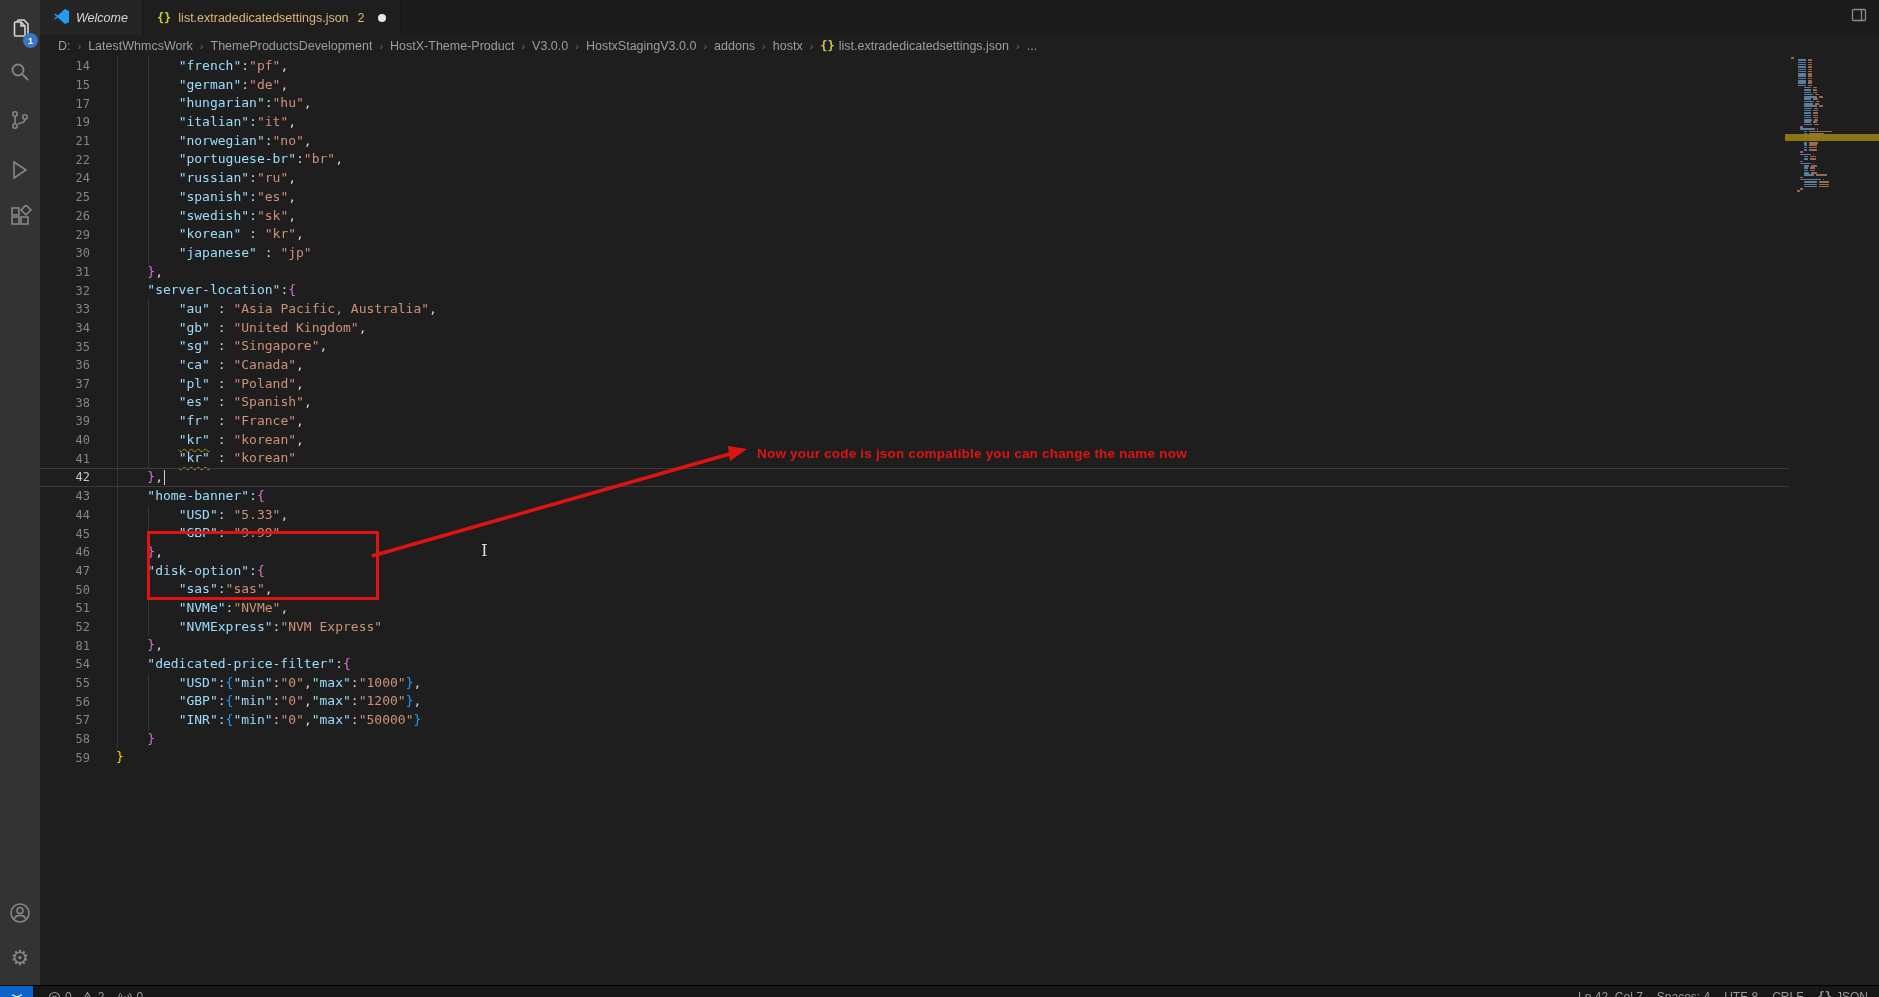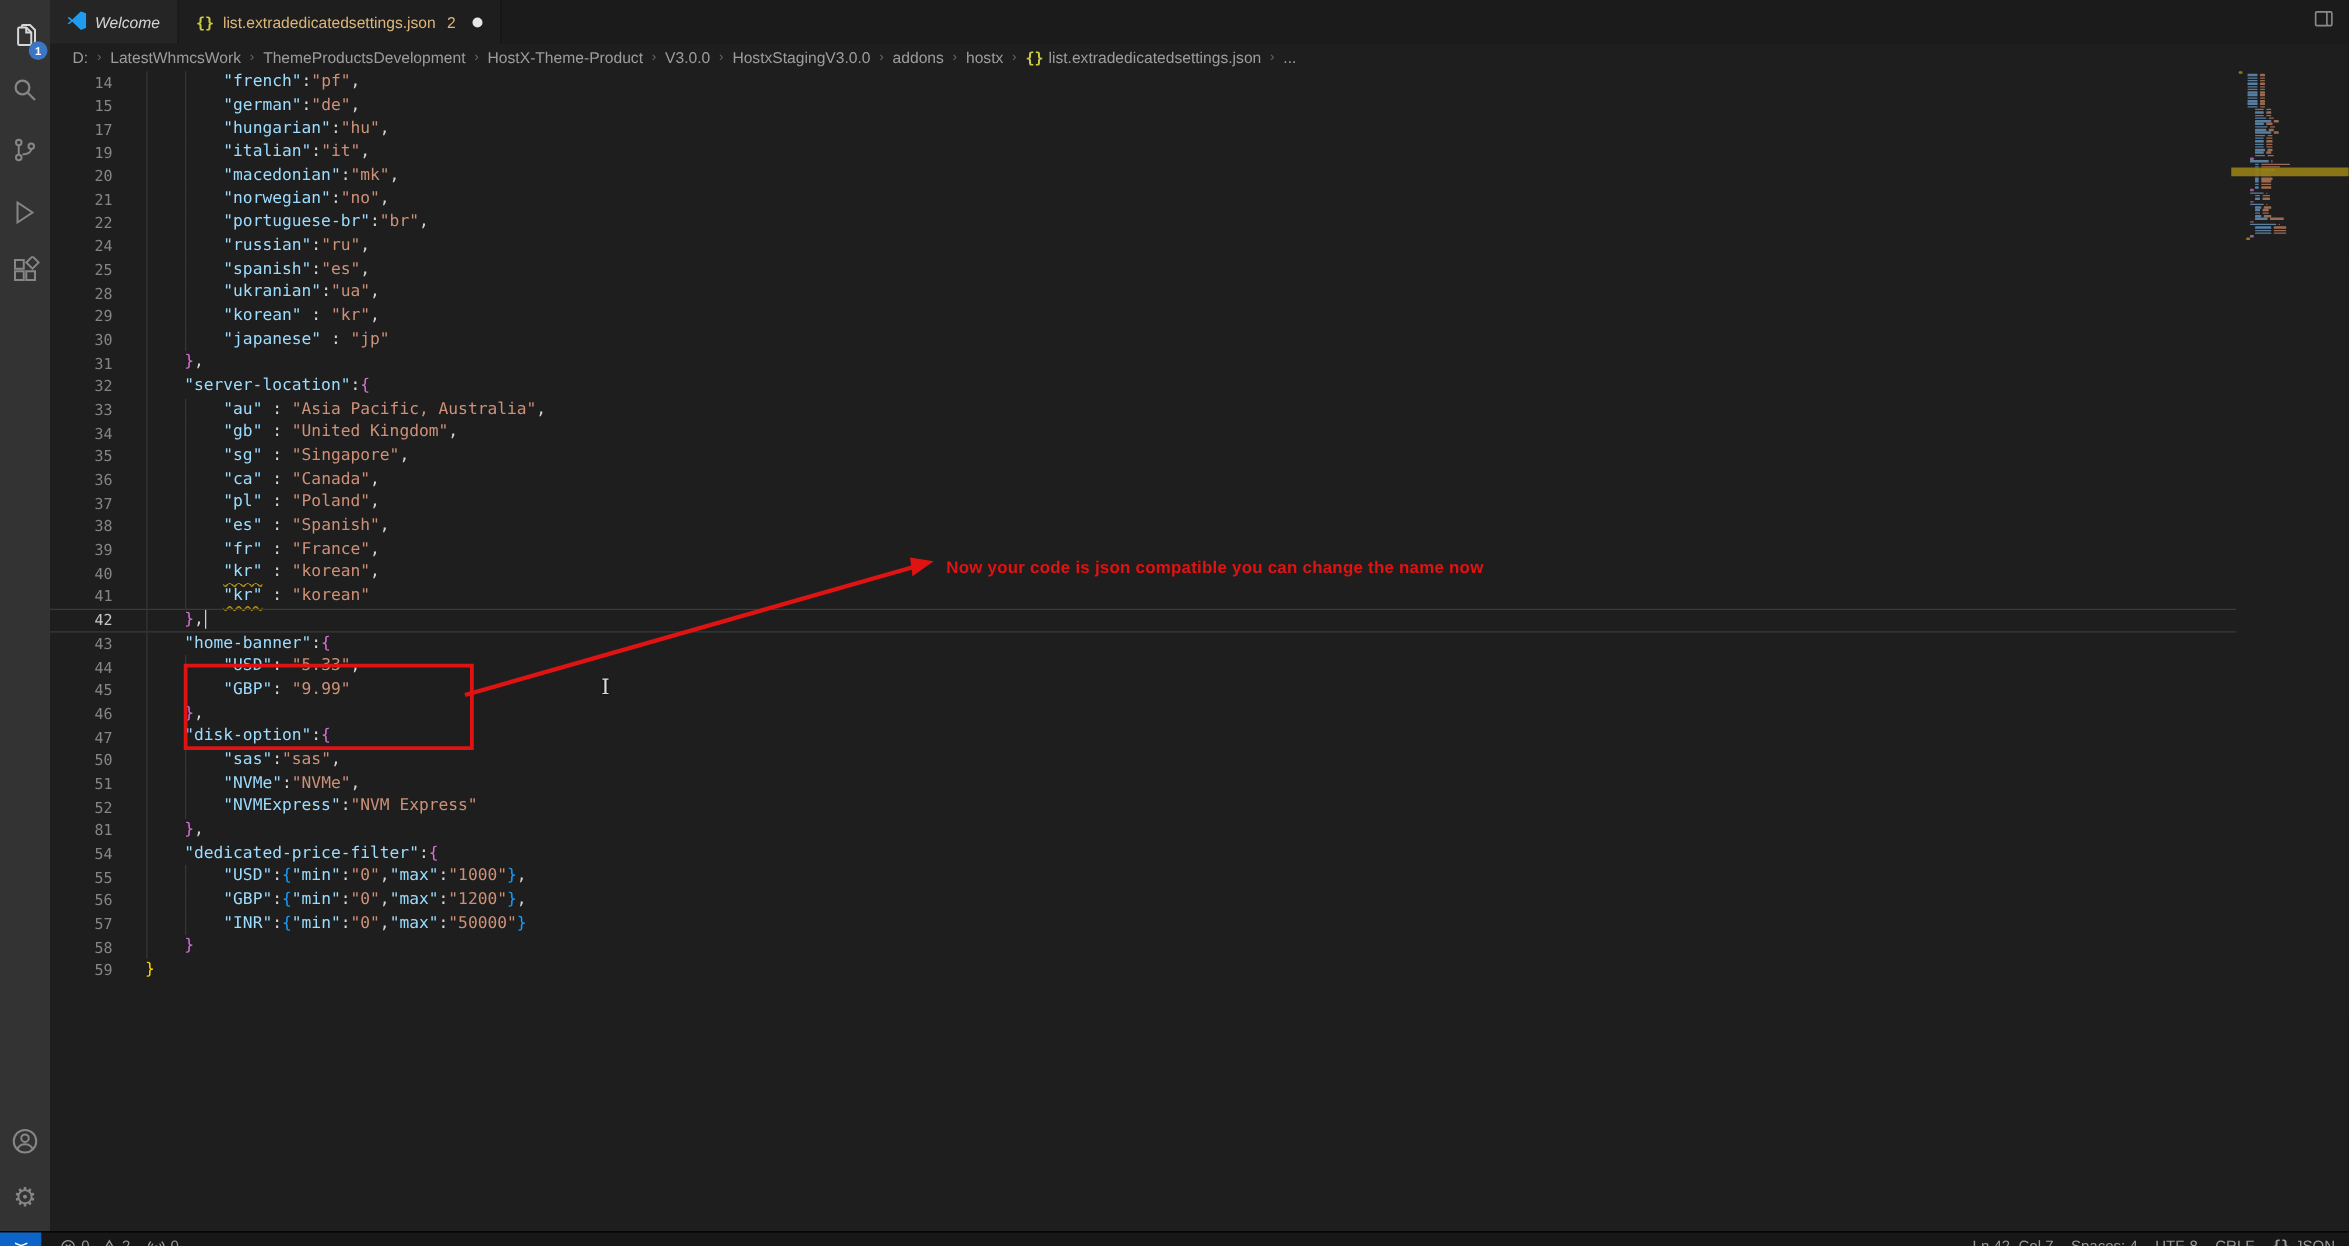--- a/index.html
+++ b/index.html
@@ -195,26 +195,20 @@
     </div>
     <div class="row">
       <div class="guide" style="left: 76.5px;"></div>
       <div class="guide" style="left: 107.8px;"></div>
       <span class="gut">19</span>
       <span class="src">        <span class="tok-k">"italian"</span><span class="tok-p">:</span><span class="tok-s">"it"</span><span class="tok-p">,</span></span>
     </div>
     <div class="row">
       <div class="guide" style="left: 76.5px;"></div>
       <div class="guide" style="left: 107.8px;"></div>
-      <span class="gut">20</span>
-      <span class="src">        <span class="tok-k">"macedonian"</span><span class="tok-p">:</span><span class="tok-s">"mk"</span><span class="tok-p">,</span></span>
-    </div>
-    <div class="row">
-      <div class="guide" style="left: 76.5px;"></div>
-      <div class="guide" style="left: 107.8px;"></div>
       <span class="gut">21</span>
       <span class="src">        <span class="tok-k">"norwegian"</span><span class="tok-p">:</span><span class="tok-s">"no"</span><span class="tok-p">,</span></span>
     </div>
     <div class="row">
       <div class="guide" style="left: 76.5px;"></div>
       <div class="guide" style="left: 107.8px;"></div>
       <span class="gut">22</span>
       <span class="src">        <span class="tok-k">"portuguese-br"</span><span class="tok-p">:</span><span class="tok-s">"br"</span><span class="tok-p">,</span></span>
     </div>
     <div class="row">
@@ -225,22 +219,22 @@
     </div>
     <div class="row">
       <div class="guide" style="left: 76.5px;"></div>
       <div class="guide" style="left: 107.8px;"></div>
       <span class="gut">25</span>
       <span class="src">        <span class="tok-k">"spanish"</span><span class="tok-p">:</span><span class="tok-s">"es"</span><span class="tok-p">,</span></span>
     </div>
     <div class="row">
       <div class="guide" style="left: 76.5px;"></div>
       <div class="guide" style="left: 107.8px;"></div>
-      <span class="gut">28</span>
-      <span class="src">        <span class="tok-k">"ukranian"</span><span class="tok-p">:</span><span class="tok-s">"ua"</span><span class="tok-p">,</span></span>
+      <span class="gut">26</span>
+      <span class="src">        <span class="tok-k">"swedish"</span><span class="tok-p">:</span><span class="tok-s">"sk"</span><span class="tok-p">,</span></span>
     </div>
     <div class="row">
       <div class="guide" style="left: 76.5px;"></div>
       <div class="guide" style="left: 107.8px;"></div>
       <span class="gut">29</span>
       <span class="src">        <span class="tok-k">"korean"</span><span class="tok-p"> : </span><span class="tok-s">"kr"</span><span class="tok-p">,</span></span>
     </div>
     <div class="row">
       <div class="guide" style="left: 76.5px;"></div>
       <div class="guide" style="left: 107.8px;"></div>

